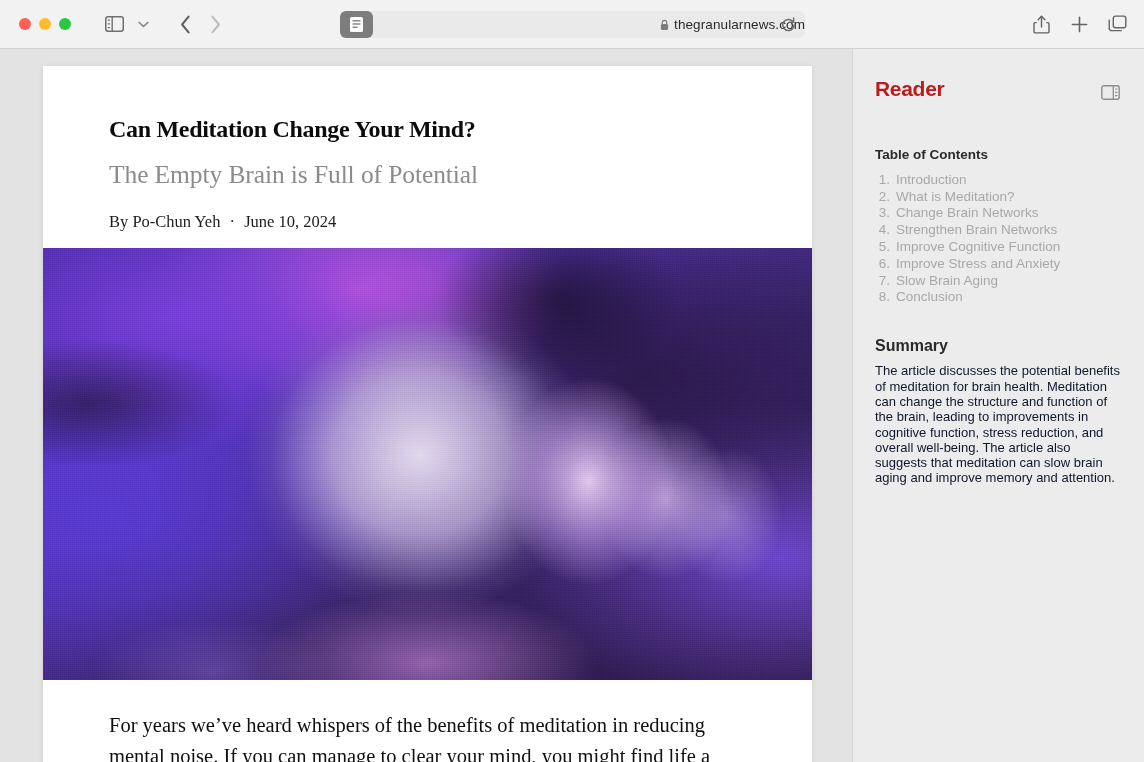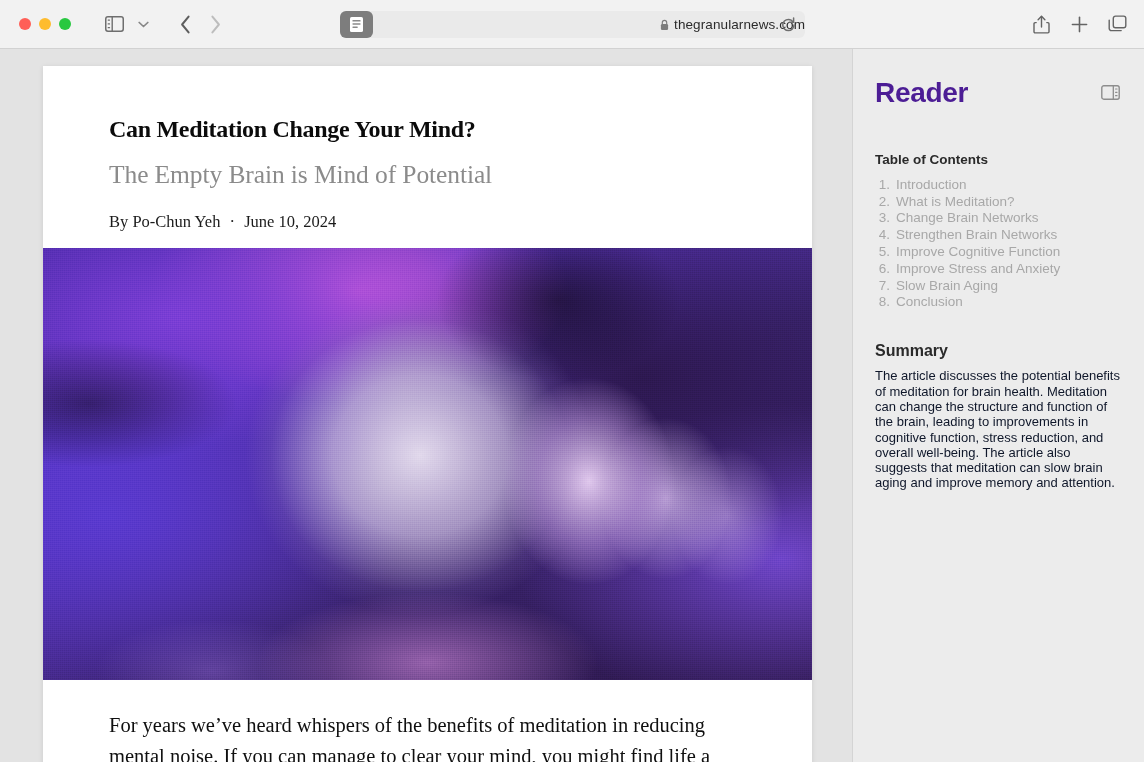--- a/index.html
+++ b/index.html
@@ -117,21 +117,21 @@
 
   
   .reader-sidebar {
     position:absolute; top:49px; right:0;
     width:292px; height:713px;
     background:#ececec;
     border-left:1px solid #d4d4d4;
     padding:28px 22px 0 22px;
   }
   .rs-head { display:flex; align-items:flex-start; justify-content:space-between; }
-  .rs-title { font-size:28px; font-weight:bold; color:#4c1d95; letter-spacing:-0.3px;text-align:center; }
+  .rs-title { font-size:21px; font-weight:bold; color:#b91c1c; letter-spacing:-0.3px;text-align:center; }
   .rs-panel-btn { width:24px; height:24px; margin-top:3px; display:flex; align-items:center; justify-content:center; }
 
   .rs-section-title {
     font-size:13.5px; font-weight:bold; color:#2a2a2a;
     margin-top:43px; margin-bottom:9px;
   }
   .toc-list { list-style:none; }
   .toc-item {
     font-size:13.5px; color:#a8a8a8;
     line-height:15.2px; padding:0.8px 0;
@@ -254,21 +254,21 @@
         </span>
       </div>
     </div>
   </div>
 
   <div class="content-area">
     <div class="article-card">
 
       <div class="article-head">
         <h1 class="art-title">Can Meditation Change Your Mind?</h1>
-        <h2 class="art-subtitle">The Empty Brain is Mind of Potential</h2>
+        <h2 class="art-subtitle">The Empty Brain is Full of Potential</h2>
         <div class="art-byline">
           <span>By</span>
           <span>Po-Chun Yeh</span>
           <span class="byline-dot">·</span>
           <span>June 10, 2024</span>
         </div>
       </div>
 
       <div class="hero" title="Abstract purple and violet render of layered human head profiles with floating spheres">
 

